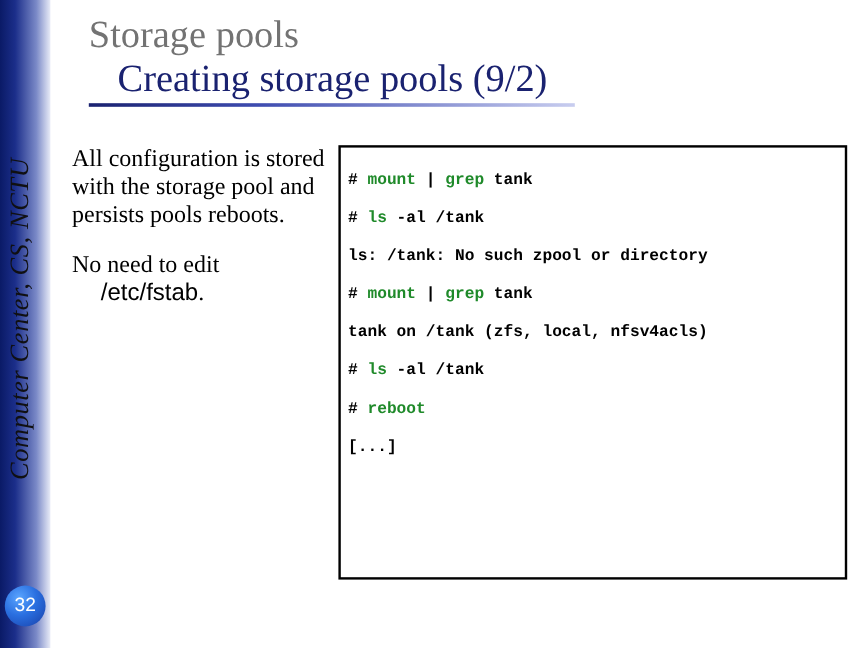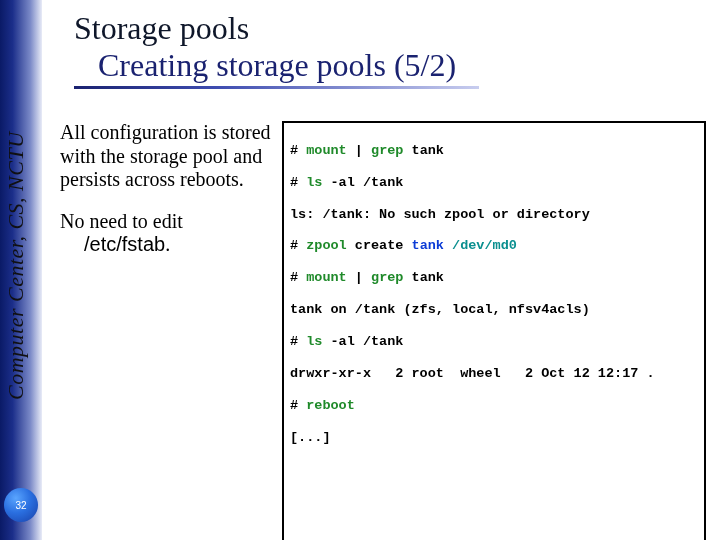--- a/index.html
+++ b/index.html
@@ -52,40 +52,40 @@
   .page-bubble {
     position: absolute;
     left: 4px;
     bottom: 18px;
     width: 34px;
     height: 34px;
     border-radius: 50%;
     background: radial-gradient(circle at 35% 30%, #5aa5ff 0%, #2a6fe0 45%, #183fa7 100%);
     color: #fff;
     font-family: Arial, Helvetica, sans-serif;
-    font-size: 10px;
+    font-size: 16px;
     display: flex;
     align-items: center;
     justify-content: center;
     z-index: 3;
   }
   .content {
     position: absolute;
     left: 60px;
     top: 0;
     right: 8px;
     bottom: 8px;
   }
   .title-block {
     padding-top: 10px;
     padding-left: 14px;
   }
   .title-line1 {
     font-size: 32px;
-    color: #0f172a;
+    color: #737373;
     font-family: "Times New Roman", serif;
   }
   .title-line2 {
     font-size: 32px;
     color: #1a2270;
     padding-left: 24px;
     font-family: "Times New Roman", serif;
   }
   .title-underline {
     margin-top: 2px;
@@ -137,41 +137,39 @@
 <body>
 
 <div class="slide">
   <div class="left-rail"></div>
   <div class="vertical-label">Computer Center, CS, NCTU</div>
   <div class="page-bubble">32</div>
 
   <div class="content">
     <div class="title-block">
       <div class="title-line1">Storage pools</div>
-      <div class="title-line2">Creating storage pools (5/2)</div>
+      <div class="title-line2">Creating storage pools (9/2)</div>
     </div>
     <div class="title-underline"></div>
 
     <div class="body-row">
       <div class="body-text">
-        <p>All configuration is stored with the storage pool and persists across reboots.</p>
+        <p>All configuration is stored with the storage pool and persists pools reboots.</p>
         <p>
           <span>No need to edit </span><span class="code-mono">/etc/fstab</span><span>.</span>
         </p>
       </div>
 
       <div class="terminal">
 <div class="t-line t-bold"><span># </span><span class="kw-green">mount</span><span> | </span><span class="kw-green">grep</span><span> tank</span></div>
 <div class="t-line t-bold"><span># </span><span class="kw-green">ls</span><span> -al /tank</span></div>
 <div class="t-line t-bold"><span>ls: /tank: No such zpool or directory</span></div>
-<div class="t-line t-bold"><span># </span><span class="kw-green">zpool</span><span> create </span><span class="kw-blue">tank</span><span> </span><span class="kw-teal">/dev/md0</span></div>
 <div class="t-line t-bold"><span># </span><span class="kw-green">mount</span><span> | </span><span class="kw-green">grep</span><span> tank</span></div>
 <div class="t-line t-bold"><span>tank on /tank (zfs, local, nfsv4acls)</span></div>
 <div class="t-line t-bold"><span># </span><span class="kw-green">ls</span><span> -al /tank</span></div>
-<div class="t-line t-bold"><span>drwxr-xr-x   2 root  wheel   2 Oct 12 12:17 .</span></div>
 <div class="t-line t-bold"><span># </span><span class="kw-green">reboot</span></div>
 <div class="t-line t-bold"><span>[...]</span></div>
 <div class="t-line"><span></span>&nbsp;</div>
 
 
       </div>
     </div>
   </div>
 </div>
 

